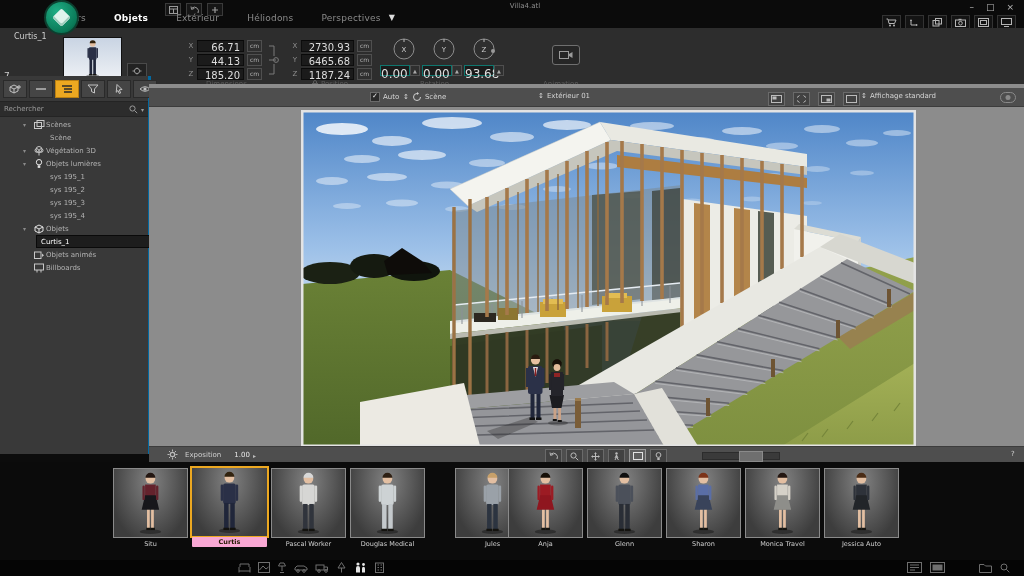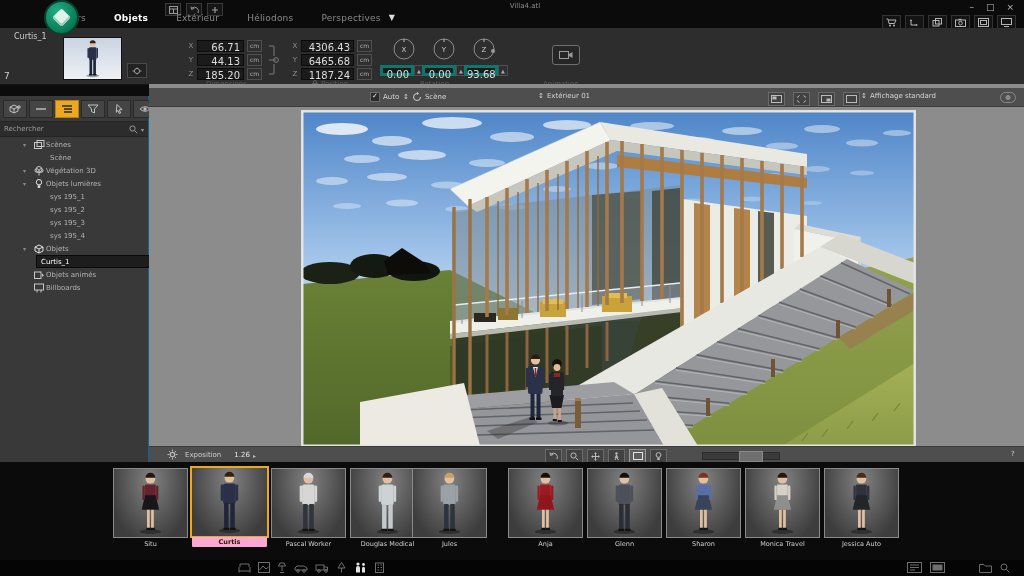--- a/index.html
+++ b/index.html
@@ -39,29 +39,29 @@
   #pagenum{left:4px;top:43px;font-size:9px;color:#cfcfcf;}
   .axisrow{position:absolute;display:flex;align-items:center;gap:3px;height:11px;}
   .axislbl{font-size:7px;color:#8f8f8f;width:6px;text-align:center;}
   .field{background:#1b1b1b;border:1px solid #0d0d0d;border-top-color:#090909;color:#ddd;
          font-size:10px;text-align:right;padding:1px 3px 0 0;height:9px;}
   .unit{background:#2f2f2f;border:1px solid #4f4f4f;color:#b5b5b5;font-size:6px;height:9px;
         padding:1px 2px 0 2px;}
   .grouplbl{position:absolute;font-size:7px;color:#5c5c5c;display:flex;align-items:center;gap:3px;}
   .dialwrap{position:absolute;width:26px;text-align:center;}
   .stepbox{position:absolute;display:flex;height:11px;}
-  .stepval{width:26px;background:#1b1b1b;border:3px solid #0f766e;color:#ddd;font-size:10px;
+  .stepval{width:26px;background:#1b1b1b;border:1px solid #0f766e;color:#ddd;font-size:12px;
            text-align:right;padding:1px 2px 0 0;}
   .steparrow{width:8px;background:#2f2f2f;border:1px solid #4f4f4f;color:#aaa;font-size:5px;
              display:flex;align-items:center;justify-content:center;}
   #animbtn{left:552px;top:17px;width:26px;height:18px;border:1px solid #6f6f6f;border-radius:3px;
            background:#262626;display:flex;align-items:center;justify-content:center;}
 
   
-  #sidebar{left:0;top:96px;width:148px;height:378px;background:#393939;border-right:3px solid #0369a1;}
+  #sidebar{left:0;top:76px;width:148px;height:378px;background:#393939;border-right:3px solid #0369a1;}
   #sidetools{left:3px;top:4px;display:flex;gap:2px;}
   .sbtn{width:22px;height:16px;background:#454545;border:1px solid #2a2a2a;display:flex;
         align-items:center;justify-content:center;}
   .sbtn.active{background:#eca821;border-color:#b97f12;}
   #searchbar{left:0px;top:25px;width:148px;height:14px;background:#2c2c2c;border-top:1px solid #242424;
              border-bottom:1px solid #242424;display:flex;align-items:center;}
   #searchbar input{flex:1;background:transparent;border:0;outline:0;color:#bbb;font-size:7px;
              font-family:"DejaVu Sans",sans-serif;padding:0 4px;}
   #searchbar input::placeholder{color:#9a9a9a;}
   #tree{left:0;top:42px;width:148px;padding-left:20px;}
@@ -239,21 +239,21 @@
           <path d="M0,6 H5 M0,20 H7 M0,34 H5 M5,6 V16 M5,24 V34" fill="none" stroke="#7a7a7a"></path>
           <circle cx="7" cy="20" r="2.4" fill="none" stroke="#7a7a7a"></circle>
         </svg>
     </span>
     <div class="grouplbl" style="left:206px;top:52px;">
       <span>Dimensions</span>
     </div>
 
     <div class="axisrow" style="left:292px;top:12px;">
       <span class="axislbl">X</span>
-      <span class="field" style="width:48px;">4306.43</span>
+      <span class="field" style="width:48px;">2730.93</span>
       <span class="unit">cm</span>
     </div>
     <div class="axisrow" style="left:292px;top:26px;">
       <span class="axislbl">Y</span>
       <span class="field" style="width:48px;">6465.68</span>
       <span class="unit">cm</span>
     </div>
     <div class="axisrow" style="left:292px;top:40px;">
       <span class="axislbl">Z</span>
       <span class="field" style="width:48px;">1187.24</span>
@@ -663,21 +663,21 @@
 
   <div id="vbottom" class="abs">
     <div class="vctl" style="left:18px;top:2px;">
       <svg width="11" height="11" viewBox="0 0 11 11">
           <circle cx="5.5" cy="5.5" r="2.2" fill="none" stroke="#bbb" stroke-width="1.2"></circle>
           <path d="M5.5,0.5 V2.5 M5.5,8.5 V10.5 M0.5,5.5 H2.5 M8.5,5.5 H10.5 M2,2 L3.4,3.4 M9,2 L7.6,3.4 M2,9 L3.4,7.6 M9,9 L7.6,7.6" stroke="#bbb"></path>
         </svg>
     </div>
     <div class="vctl" style="left:36px;top:4px;">
       <span>Exposition</span>
-      <span style="margin-left:10px;color:#e8e8e8;">1.26</span>
+      <span style="margin-left:10px;color:#e8e8e8;">1.00</span>
       <span style="font-size:6px;color:#bbb;">▸</span>
     </div>
     <div class="vctl" style="left:396px;top:2px;gap:4px;">
       <span class="vico">
         <svg width="9" height="8" viewBox="0 0 9 8">
             <path d="M8,7 A4,4 0 0 0 2,2" fill="none" stroke="#bbb"></path>
             <path d="M1,0.5 L1.6,3.4 4.4,2.4" fill="none" stroke="#bbb"></path>
           </svg>
       </span>
       <span class="vico">
@@ -779,21 +779,21 @@
             <rect x="14.5" y="36" width="4.6" height="26" fill="#30343c"></rect>
             <rect x="20.9" y="36" width="4.6" height="26" fill="#30343c"></rect>
             <rect x="13.8" y="61.5" width="5.8" height="2.4" fill="#14130f"></rect>
             <rect x="20.6" y="61.5" width="5.8" height="2.4" fill="#14130f"></rect>
             <circle cx="20" cy="10" r="5" fill="#e3bfa2"></circle>
             <path d="M14.9,9 a5.1,5.1 0 0 1 10.2,0 z" fill="#d8d8d8"></path>
           </svg>
         </div>
         <div class="plabel">Pascal Worker</div>
       </div>
-      <div class="pcard" style="left: 412px;">
+      <div class="pcard" style="left: 455px;">
         <div class="pimg">
           <svg viewBox="0 0 40 70" height="100%">
             <ellipse cx="20" cy="64.5" rx="11" ry="2.4" fill="#000" opacity="0.35"></ellipse>
             <rect x="13.5" y="16" width="13" height="21" rx="2" fill="#9aa1a8"></rect>
             <rect x="11" y="17" width="2.6" height="17" rx="1.2" fill="#9aa1a8"></rect>
             <rect x="26.4" y="17" width="2.6" height="17" rx="1.2" fill="#9aa1a8"></rect>
             <rect x="14.5" y="36" width="4.6" height="26" fill="#2c3440"></rect>
             <rect x="20.9" y="36" width="4.6" height="26" fill="#2c3440"></rect>
             <rect x="13.8" y="61.5" width="5.8" height="2.4" fill="#14130f"></rect>
             <rect x="20.6" y="61.5" width="5.8" height="2.4" fill="#14130f"></rect>

